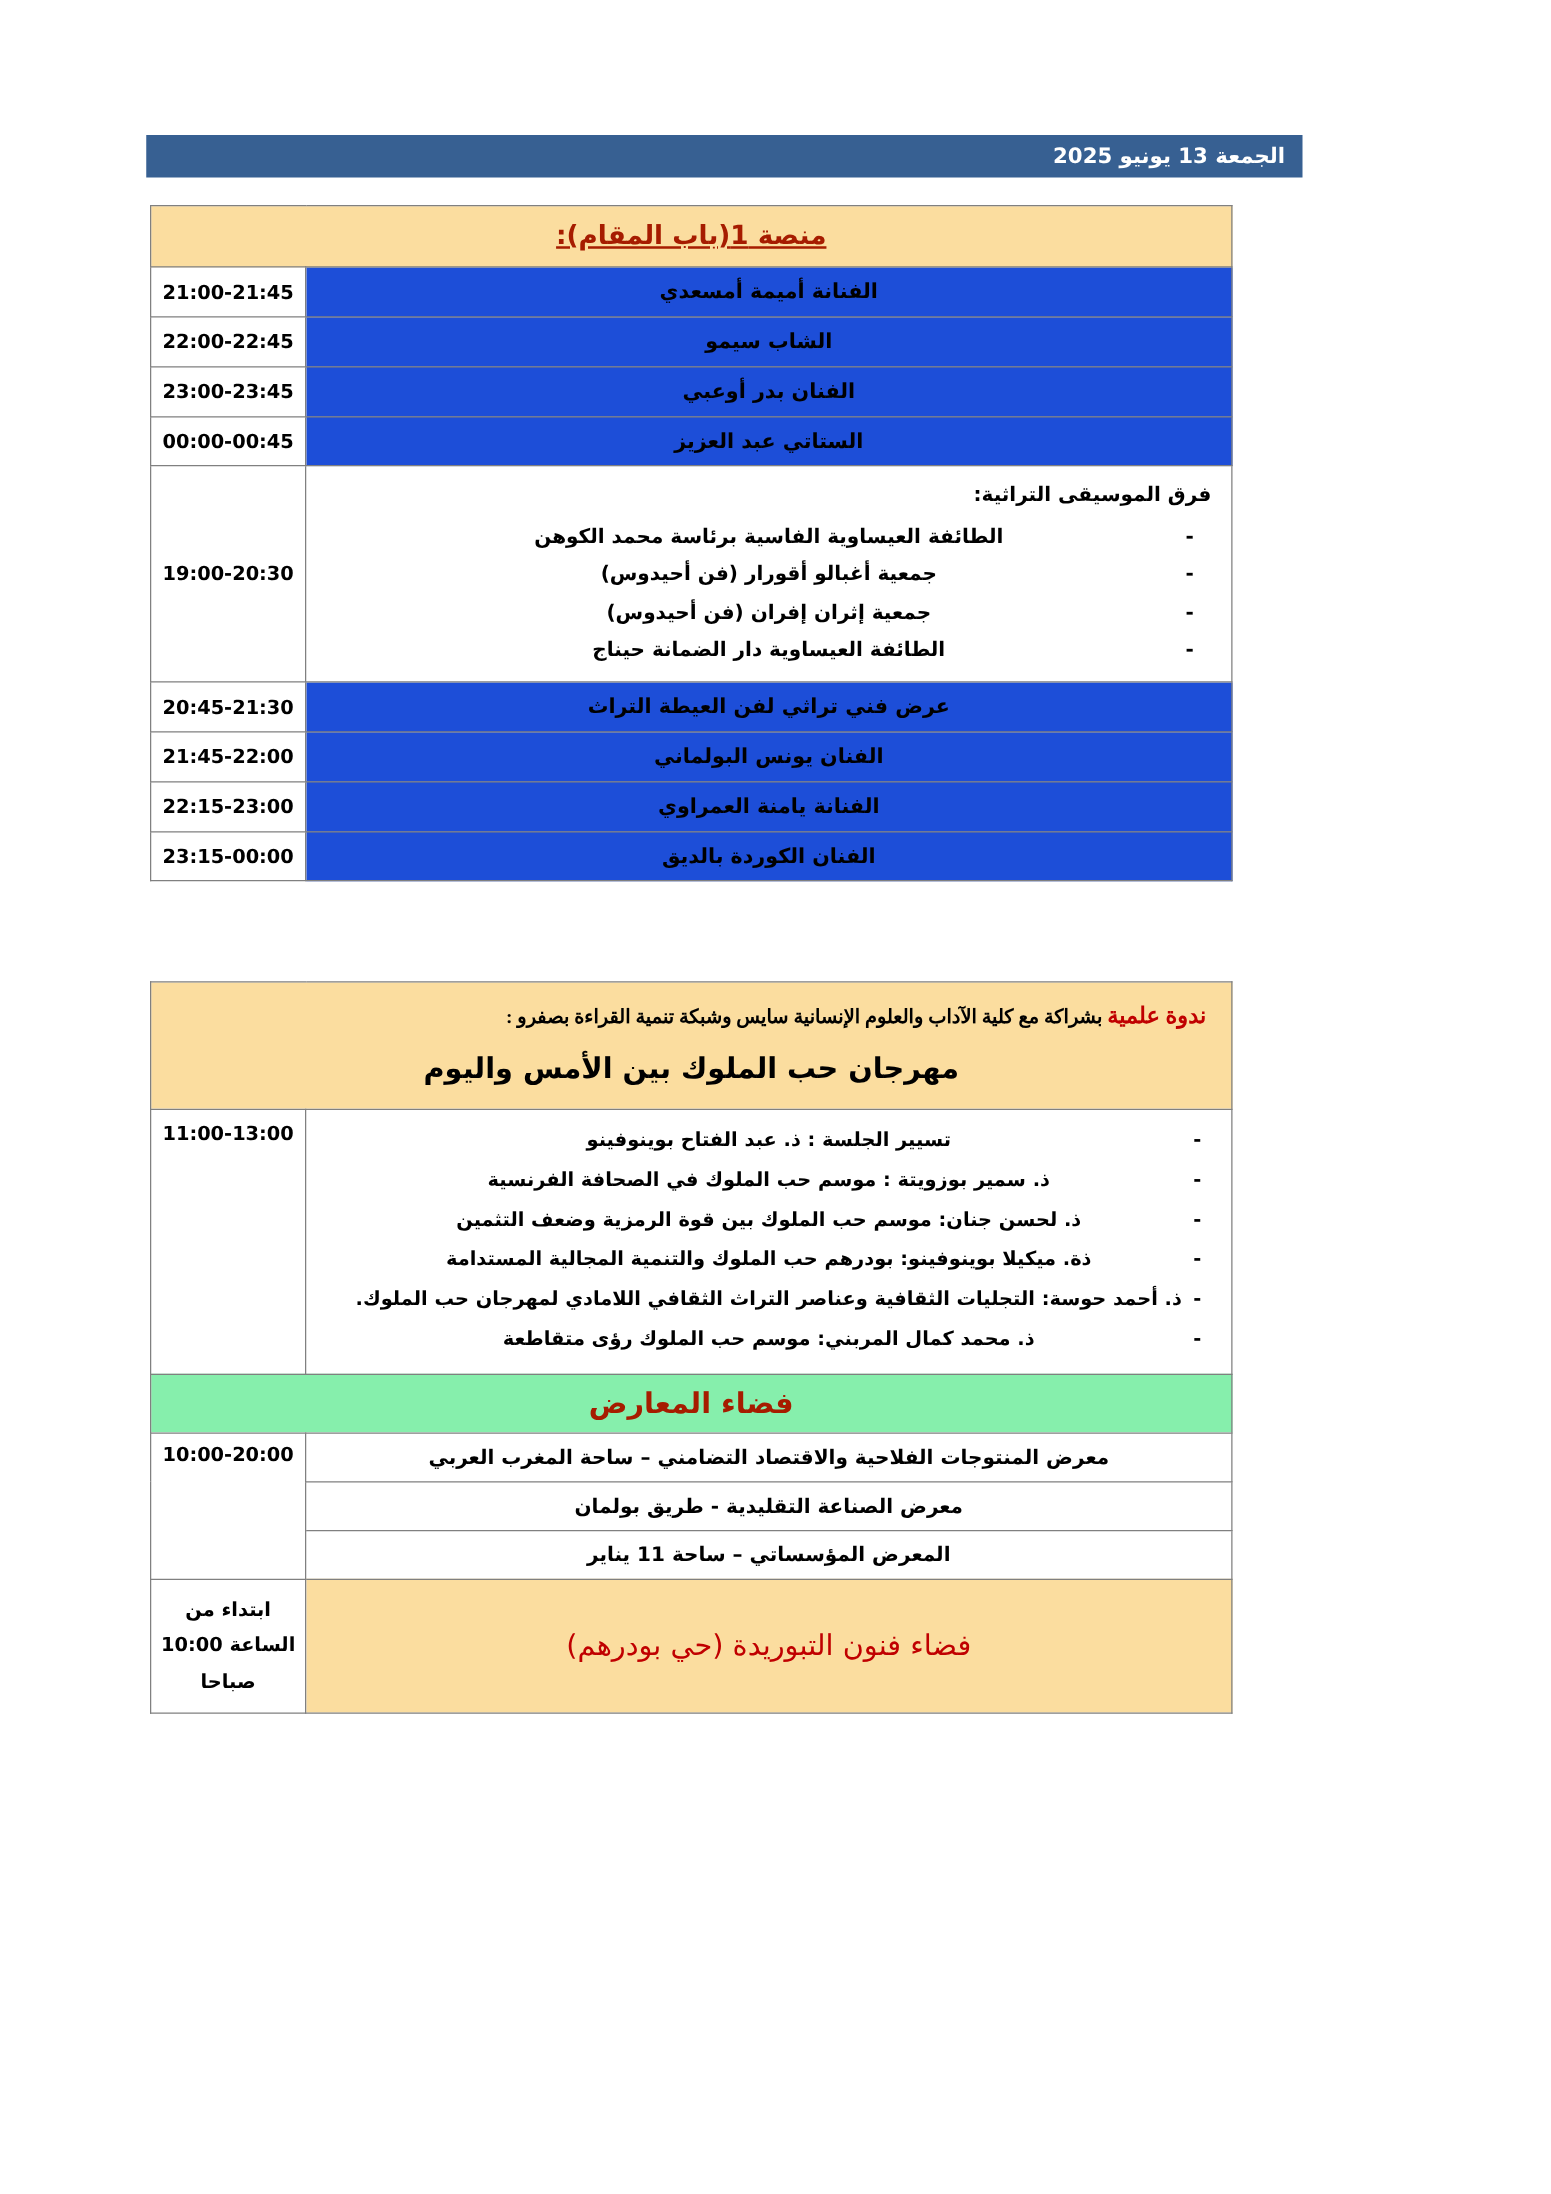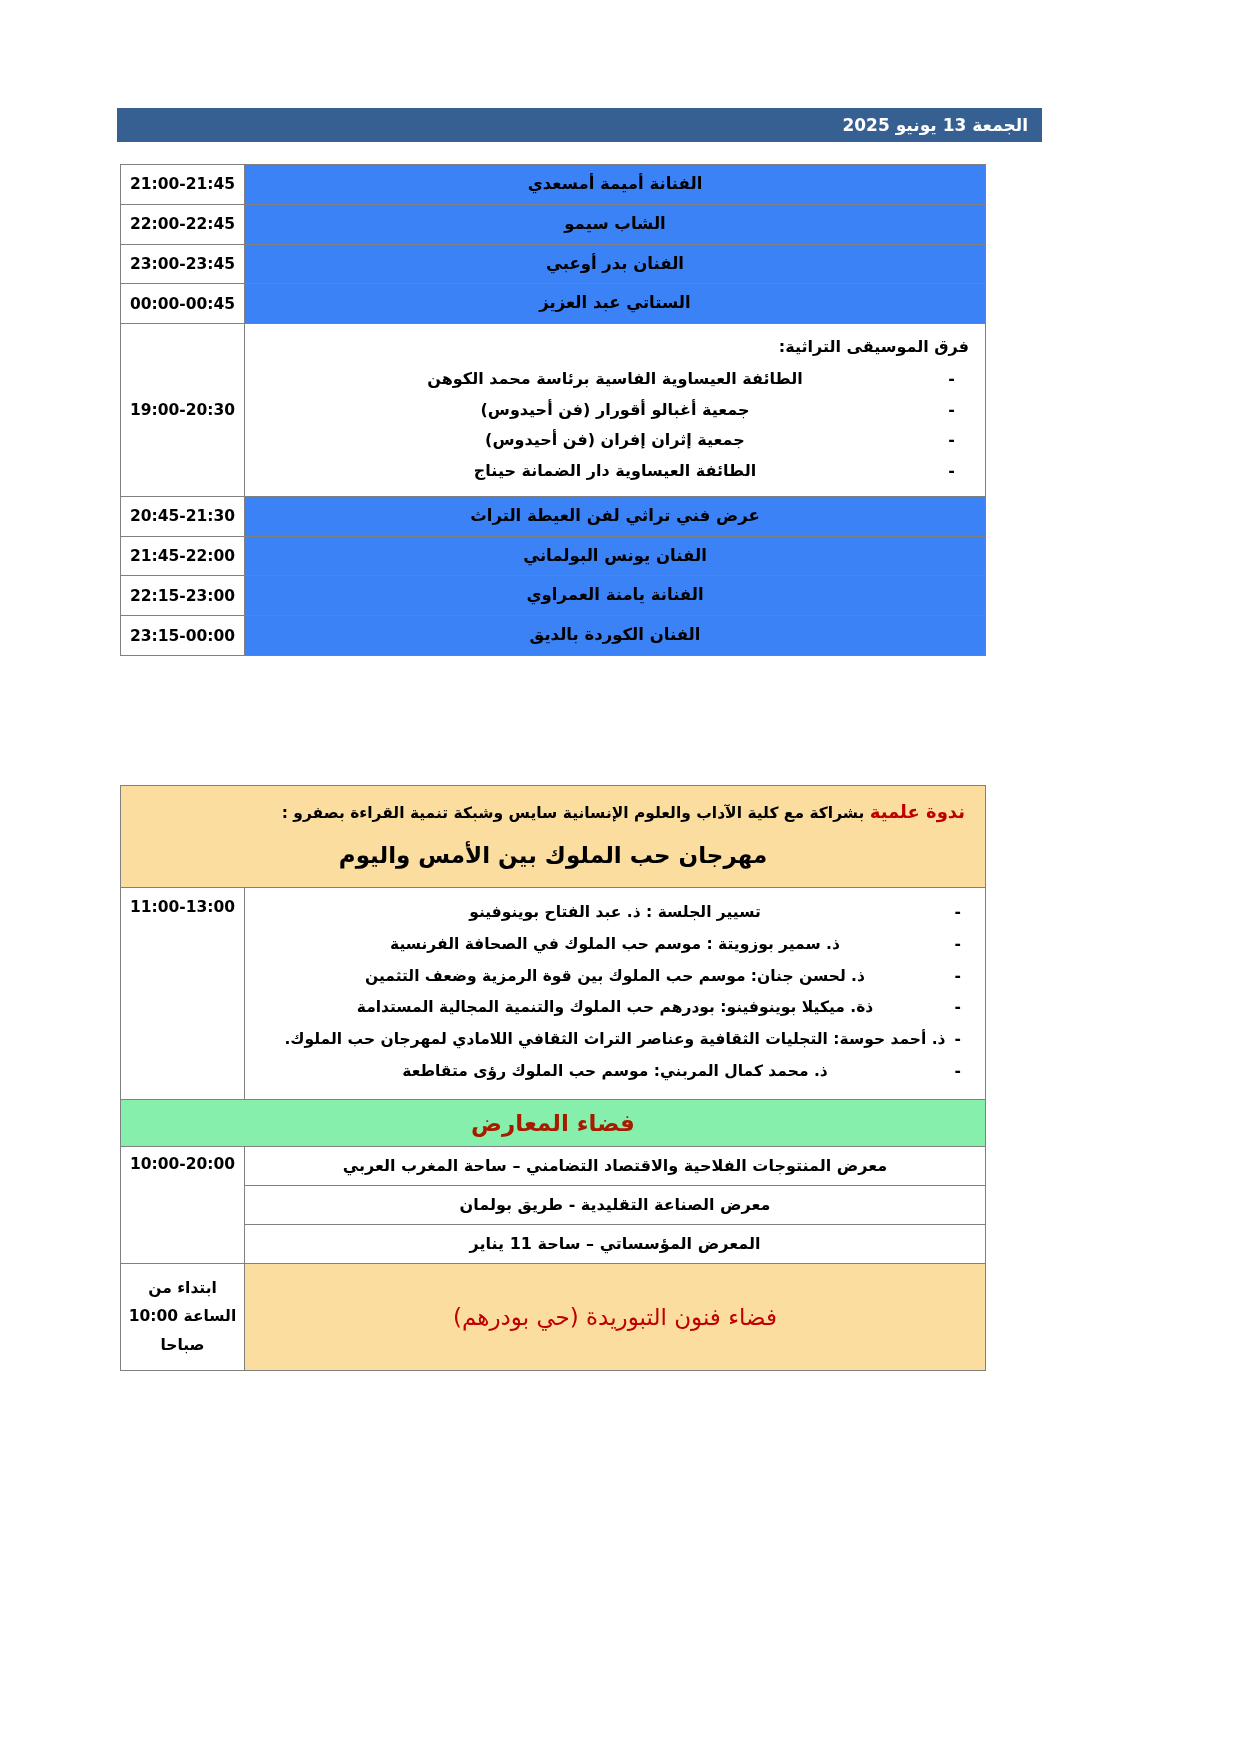--- a/index.html
+++ b/index.html
@@ -77,21 +77,21 @@
     background: #ffffff;
     padding: 6px 2px !important;
     white-space: nowrap;
   }
 
   .name-cell {
     text-align: center;
     font-weight: bold;
     font-size: 16.5px;
     padding: 7px 18px !important;
-    background: #3b82f6;
+    background: #1d4ed8;
     line-height: 1.5;
   }
 
   .list-cell {
     text-align: right;
     font-weight: bold;
     font-size: 16px;
     padding: 8px 16px 10px 16px !important;
     background: #ffffff;
     line-height: 1.9;
@@ -123,20 +123,21 @@
     text-align: center;
   }
   .seminar-head .line1 {
     font-size: 15.5px;
     font-weight: bold;
     color: #000000;
     display: block;
     text-align: right;
     line-height: 1.6;
     margin-bottom: 12px;
+    font-family: Liberation Serif, serif;
   }
   .seminar-head .line1 .hl {
     color: #c00000;
     font-size: 18px;
   }
   .seminar-head .line2 {
     display: block;
     font-size: 23px;
     font-weight: bold;
     color: #000000;
@@ -209,20 +210,25 @@
     <span>الجمعة 13 يونيو 2025</span>
   </div>
 
   <table class="tbl" style="top:164px;">
     <colgroup>
         <col style="width:741px">
         <col style="width:124px">
       </colgroup>
     <tbody>
 
+      <tr>
+        <td class="band" colspan="2">
+          <span class="u">منصة 1(باب المقام):</span>
+        </td>
+      </tr>
 
       <tr>
         <td class="name-cell">الفنانة أميمة أمسعدي</td>
         <td class="time-col">21:00-21:45</td>
       </tr>
       <tr>
         <td class="name-cell">الشاب سيمو</td>
         <td class="time-col">22:00-22:45</td>
       </tr>
       <tr>

